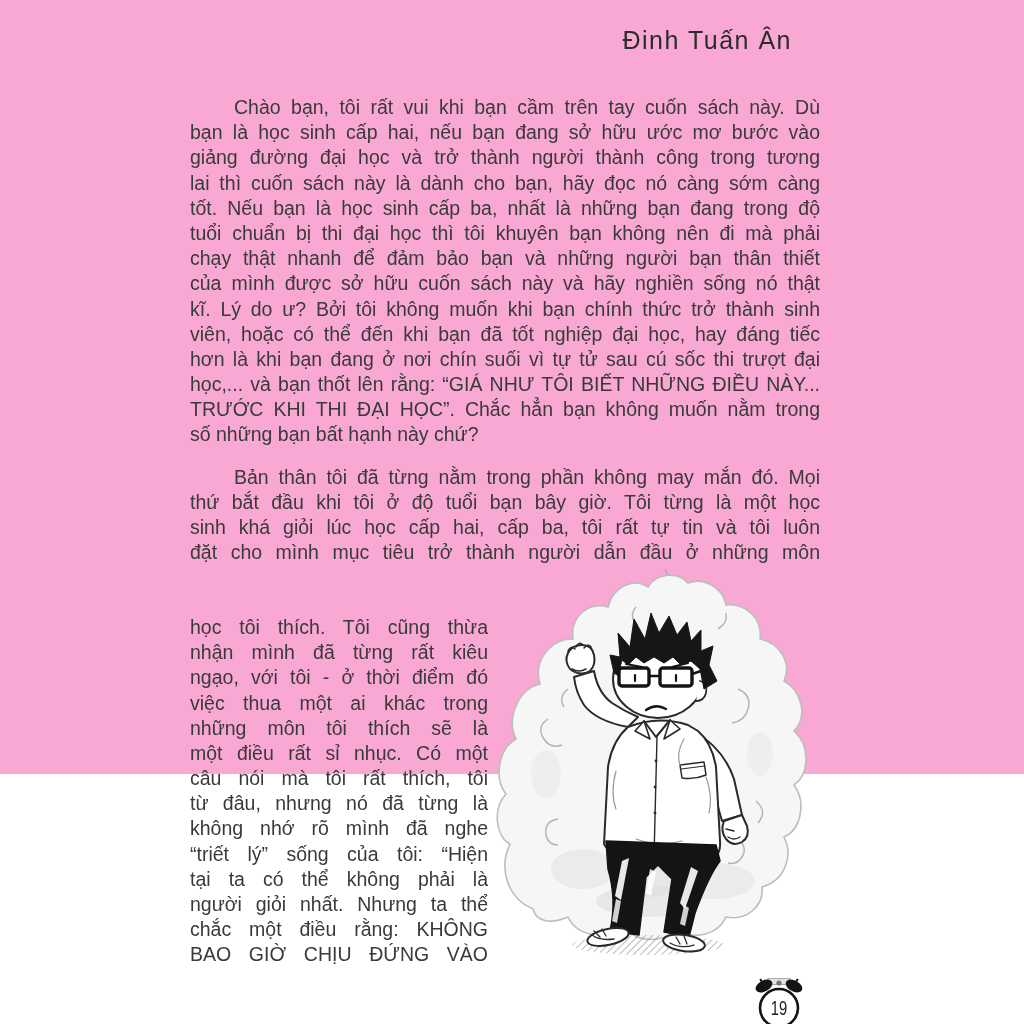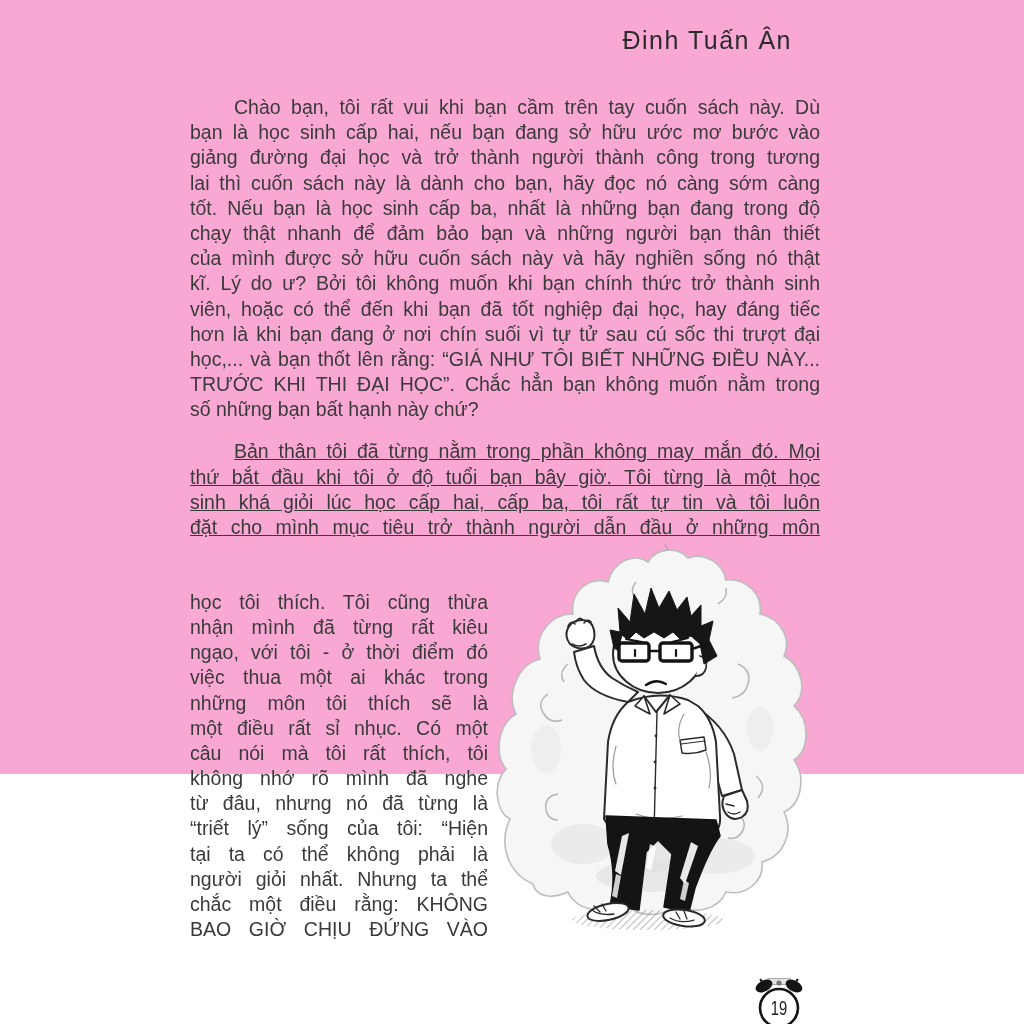--- a/index.html
+++ b/index.html
@@ -34,21 +34,21 @@
     text-align: justify;
     text-align-last: justify;
     white-space: normal;
     height: 25.2px;
     overflow: hidden;
   }
   .text-line.indent { padding-left: 44px; }
   .text-line.left-last { text-align-last: left; }
 
   .para { margin: 0; }
-  .para + .para { margin-top: 17px; text-decoration: underline; }
+  .para + .para { margin-top: 17px; }
 
   .wrap-row {
     display: flex;
     justify-content: space-between;
     align-items: flex-end;
   }
   .wrap-col { width: 298px; }
 
   .illustration-box {
     width: 332px;
@@ -70,20 +70,21 @@
   <div class="running-head">Đinh Tuấn Ân</div>
 
   <div class="body-text">
 
     <div class="para">
         <div class="text-line indent">Chào bạn, tôi rất vui khi bạn cầm trên tay cuốn sách này. Dù</div>
         <div class="text-line">bạn là học sinh cấp hai, nếu bạn đang sở hữu ước mơ bước vào</div>
         <div class="text-line">giảng đường đại học và trở thành người thành công trong tương</div>
         <div class="text-line">lai thì cuốn sách này là dành cho bạn, hãy đọc nó càng sớm càng</div>
         <div class="text-line">tốt. Nếu bạn là học sinh cấp ba, nhất là những bạn đang trong độ</div>
+        <div class="text-line">tuổi chuẩn bị thi đại học thì tôi khuyên bạn không nên đi mà phải</div>
         <div class="text-line">chạy thật nhanh để đảm bảo bạn và những người bạn thân thiết</div>
         <div class="text-line">của mình được sở hữu cuốn sách này và hãy nghiền sống nó thật</div>
         <div class="text-line">kĩ. Lý do ư? Bởi tôi không muốn khi bạn chính thức trở thành sinh</div>
         <div class="text-line">viên, hoặc có thể đến khi bạn đã tốt nghiệp đại học, hay đáng tiếc</div>
         <div class="text-line">hơn là khi bạn đang ở nơi chín suối vì tự tử sau cú sốc thi trượt đại</div>
         <div class="text-line">học,... và bạn thốt lên rằng: “GIÁ NHƯ TÔI BIẾT NHỮNG ĐIỀU NÀY...</div>
         <div class="text-line">TRƯỚC KHI THI ĐẠI HỌC”. Chắc hẳn bạn không muốn nằm trong</div>
         <div class="text-line left-last">số những bạn bất hạnh này chứ?</div>
       </div>
 
@@ -96,22 +97,22 @@
 
     <div class="wrap-row">
       <div class="wrap-col">
           <div class="text-line">học tôi thích. Tôi cũng thừa</div>
           <div class="text-line">nhận mình đã từng rất kiêu</div>
           <div class="text-line">ngạo, với tôi - ở thời điểm đó</div>
           <div class="text-line">việc thua một ai khác trong</div>
           <div class="text-line">những môn tôi thích sẽ là</div>
           <div class="text-line">một điều rất sỉ nhục. Có một</div>
           <div class="text-line">câu nói mà tôi rất thích, tôi</div>
+          <div class="text-line">từ đâu, nhưng nó đã từng là</div>
           <div class="text-line">không nhớ rõ mình đã nghe</div>
-          <div class="text-line">từ đâu, nhưng nó đã từng là</div>
           <div class="text-line">“triết lý” sống của tôi: “Hiện</div>
           <div class="text-line">tại ta có thể không phải là</div>
           <div class="text-line">người giỏi nhất. Nhưng ta thể</div>
           <div class="text-line">chắc một điều rằng: KHÔNG</div>
           <div class="text-line">BAO GIỜ CHỊU ĐỨNG VÀO</div>
         </div>
 
       <div class="illustration-box">
         <svg width="332" height="392" viewBox="0 0 332 392">
           <defs>

